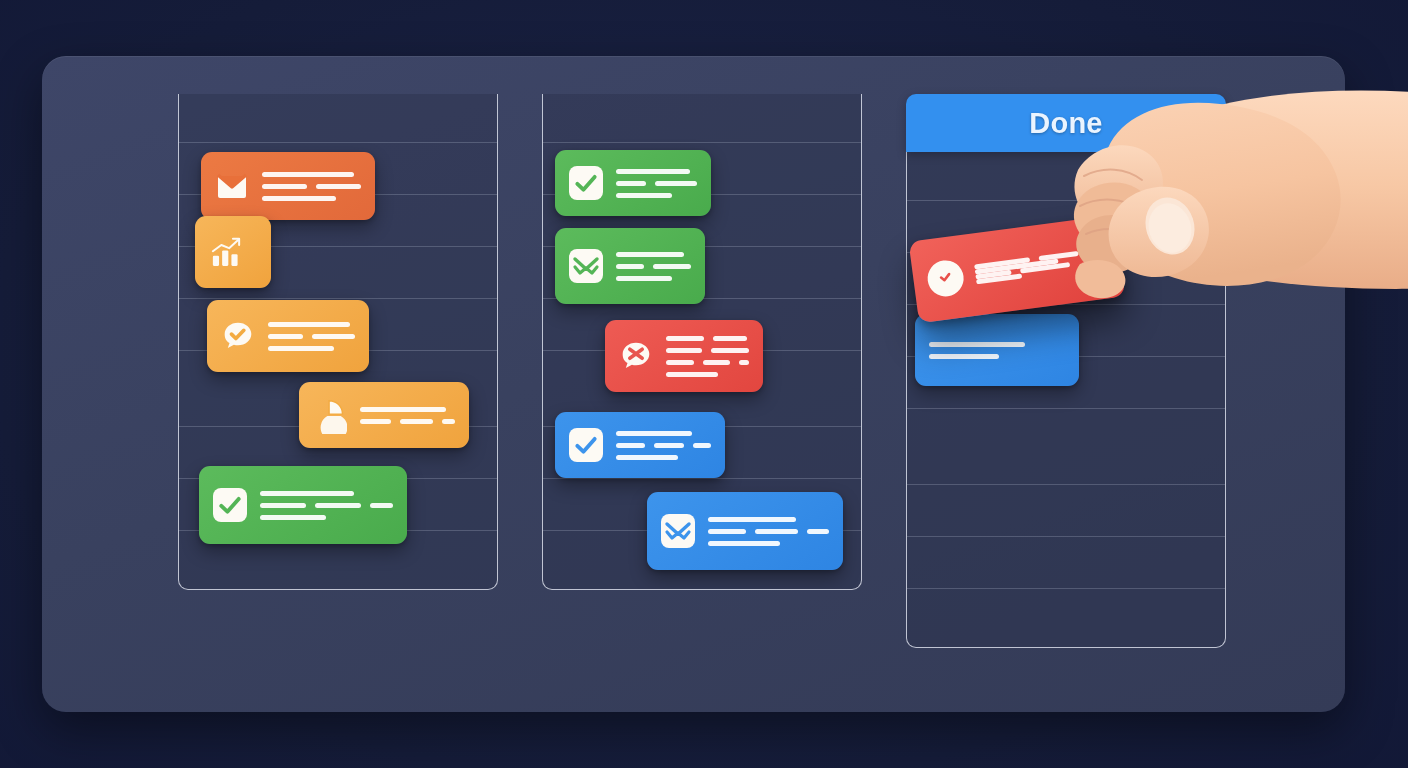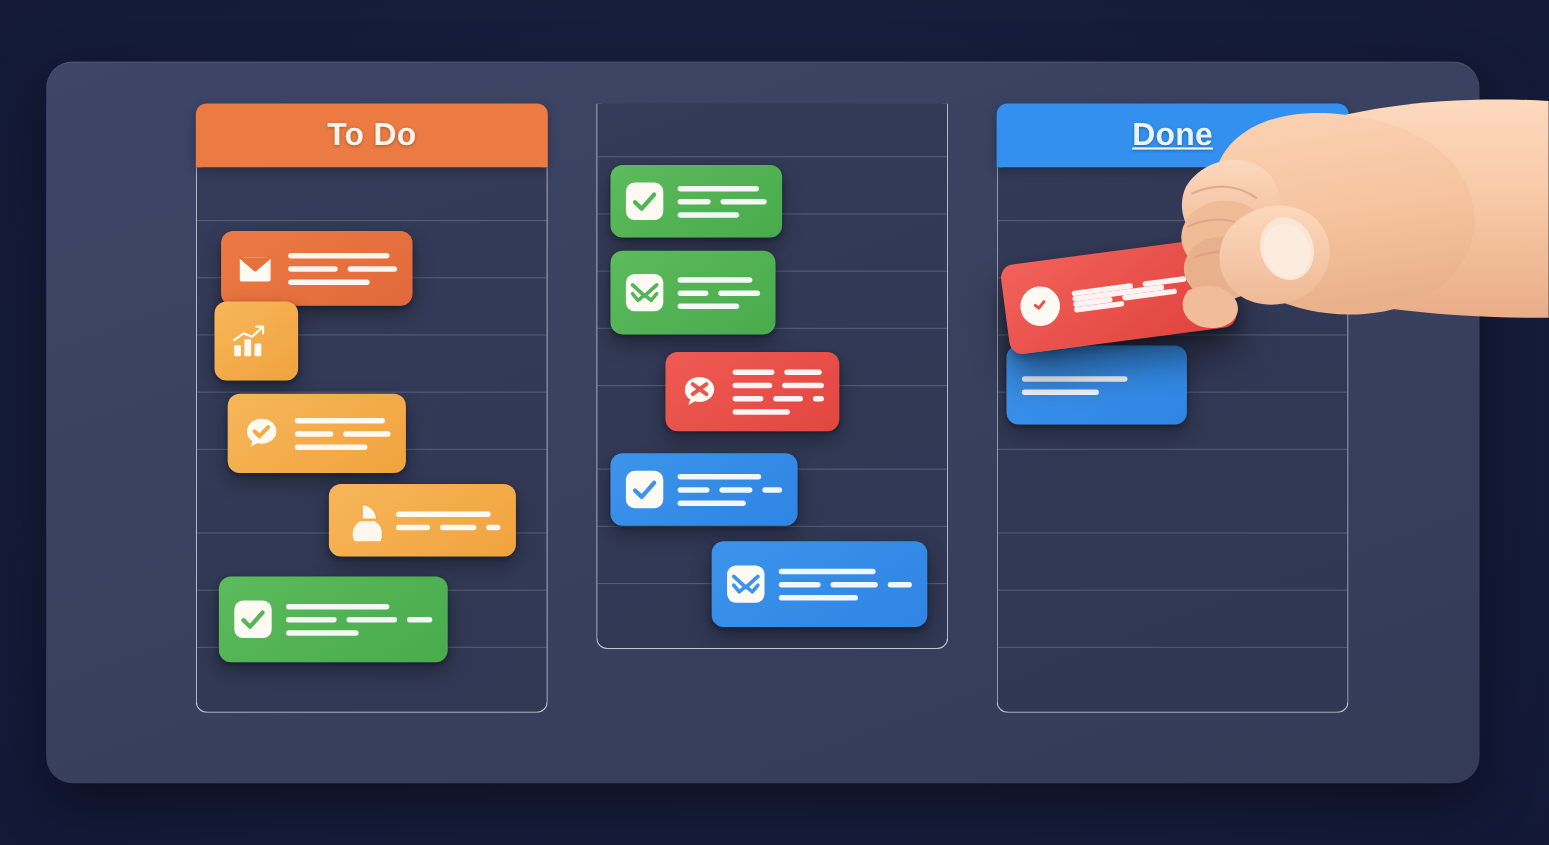--- a/index.html
+++ b/index.html
@@ -66,21 +66,21 @@
     z-index: 3;
     box-shadow: 0 3px 10px rgba(0,0,0,0.26);
   }
   .column-header-title {
     font-size: 29px;
     font-weight: bold;
     color: #fdf4ec;
     letter-spacing: 0.2px;
     text-shadow: 0 1px 3px rgba(0,0,0,0.30);
   }
-  .column.col-2 .column-header-title { color: #eaf4ff; text-decoration: underline; }
+  .column.col-2 .column-header-title { color: #eaf4ff; }
 
   .column-body {
     position: relative;
     height: 496px;
     border: 1.6px solid rgba(233,238,248,0.78);
     border-top: none;
     border-radius: 0 0 10px 10px;
     background: rgba(42,49,76,0.45);
     overflow: hidden;
   }
@@ -172,23 +172,20 @@
   }
 </style>
 </head>
 <body>
 
 <div id="scene">
 
   <div id="board-panel">
     <div id="columns">
         <div class="column col-0">
-          <div class="column-header" style="background: rgb(236, 122, 67);">
-            <div class="column-header-title" style="color: rgb(253, 244, 236);">To Do</div>
-          </div>
           <div class="column-body">
             <div class="row-line" style="top: 48px; background: rgba(210, 218, 236, 0.22);"></div>
             <div class="row-line" style="top: 100px; background: rgba(210, 218, 236, 0.22);"></div>
             <div class="row-line" style="top: 152px; background: rgba(210, 218, 236, 0.22);"></div>
             <div class="row-line" style="top: 204px; background: rgba(210, 218, 236, 0.22);"></div>
             <div class="row-line" style="top: 256px; background: rgba(210, 218, 236, 0.22);"></div>
             <div class="row-line" style="top: 332px; background: rgba(210, 218, 236, 0.22);"></div>
             <div class="row-line" style="top: 384px; background: rgba(210, 218, 236, 0.22);"></div>
             <div class="row-line" style="top: 436px; background: rgba(210, 218, 236, 0.22);"></div>
             <div class="card c-orange" style="left: 22px; top: 58px; width: 174px; height: 68px;">

